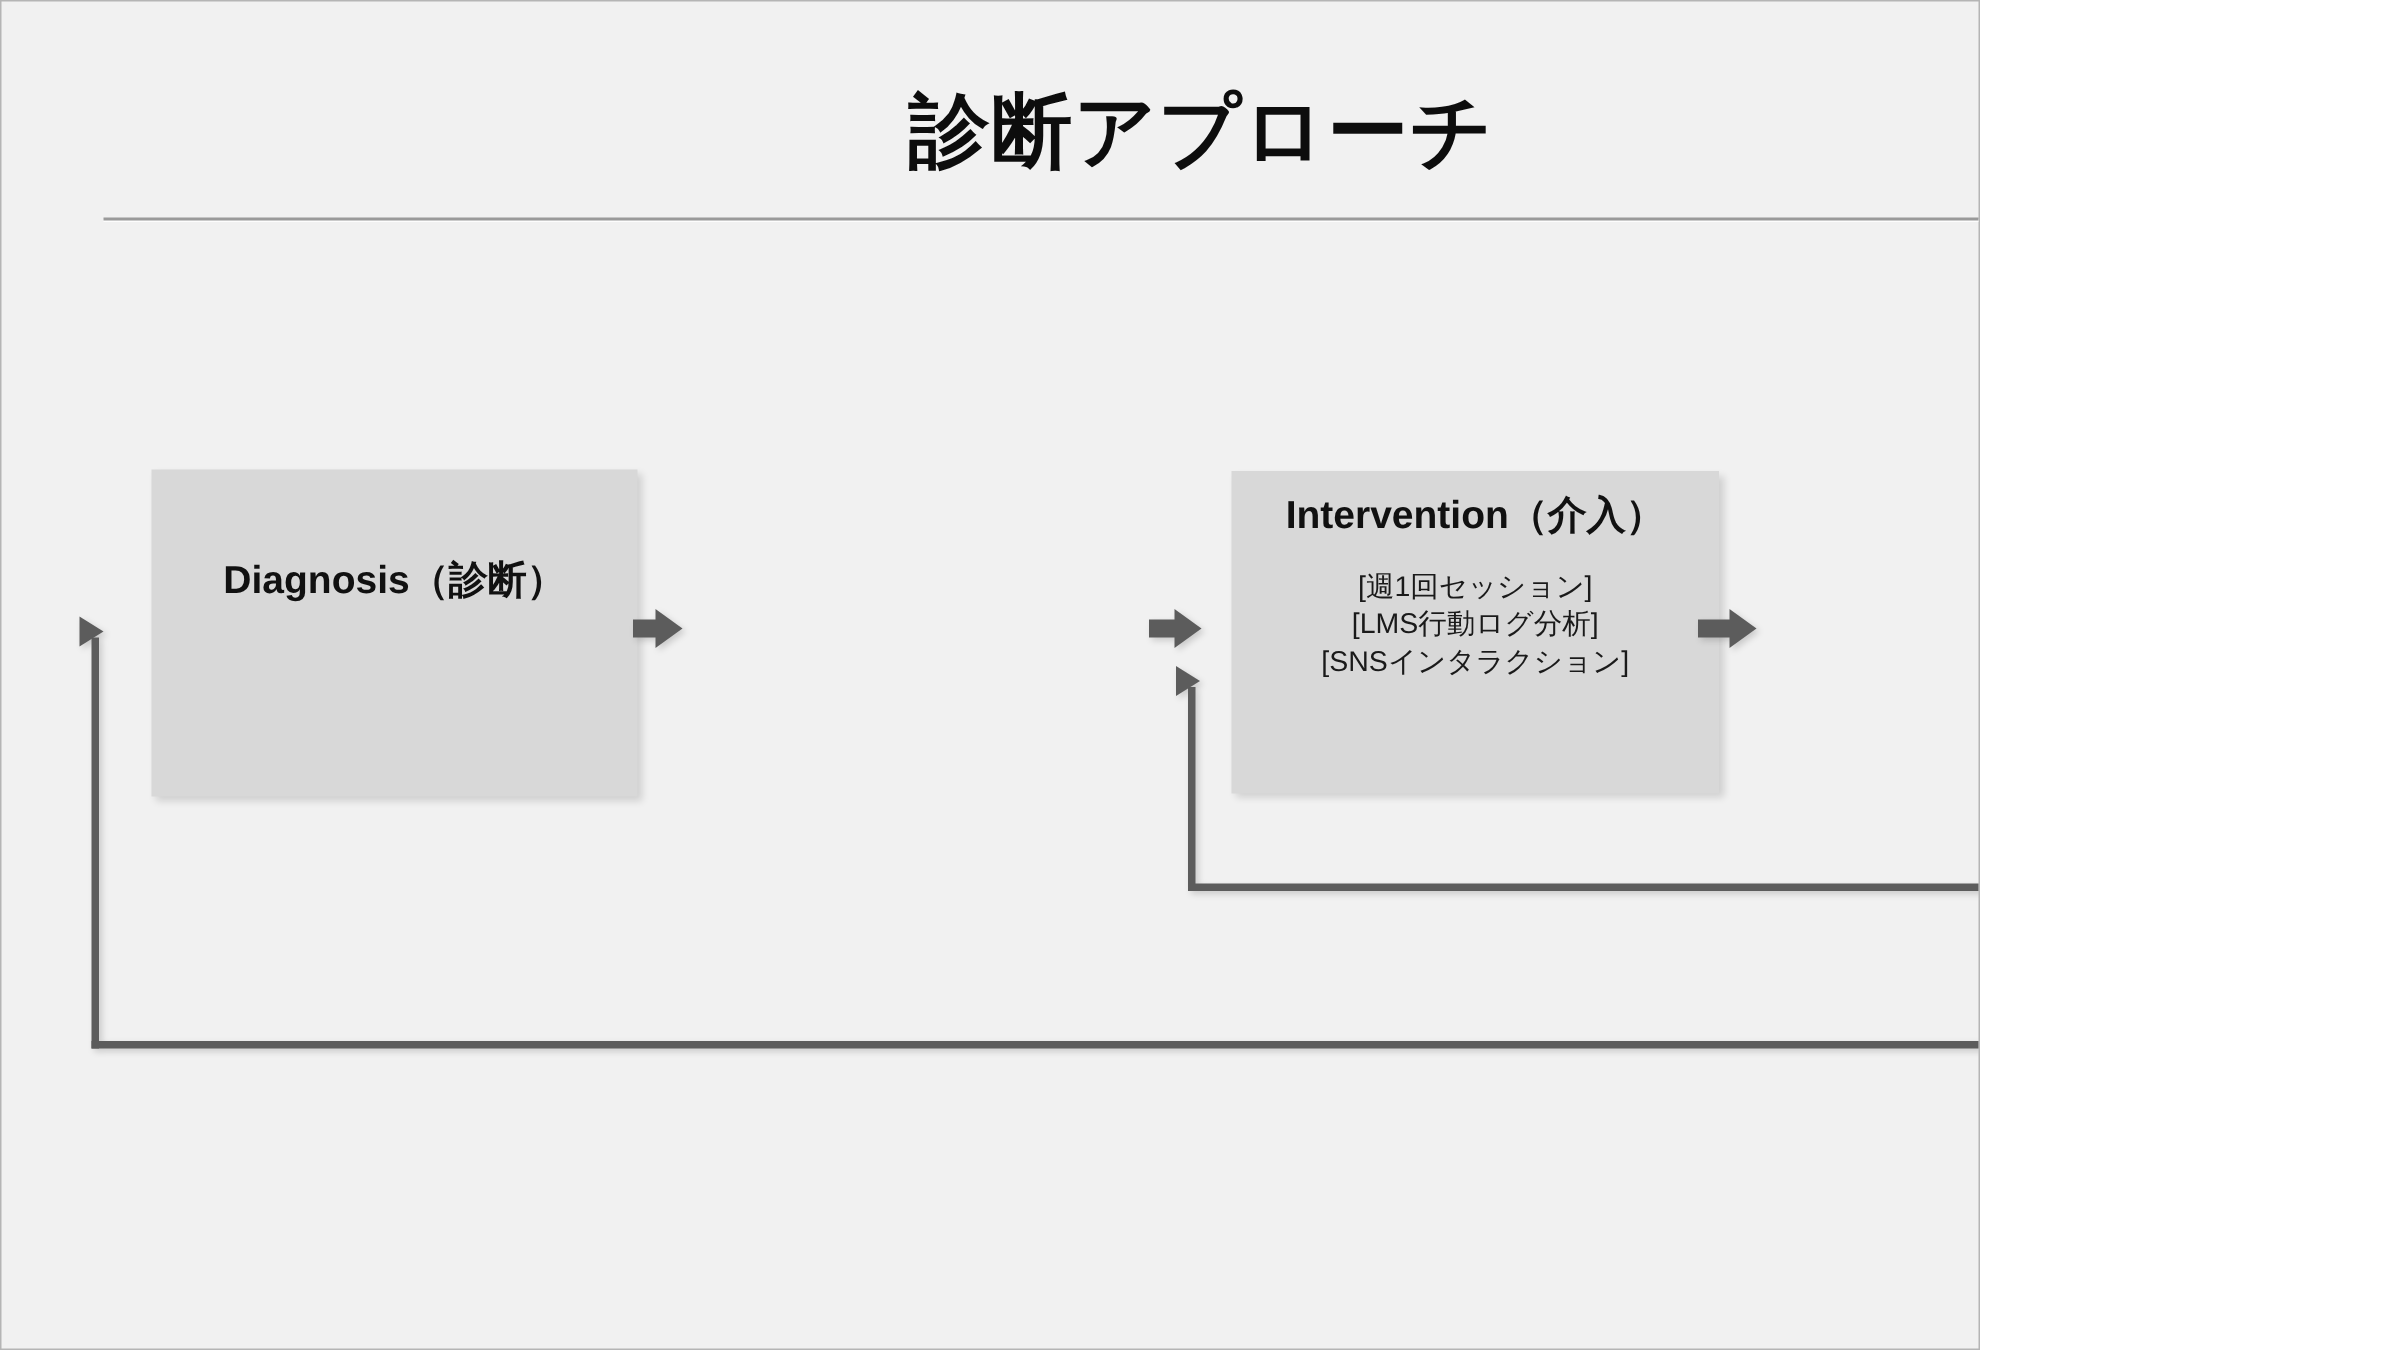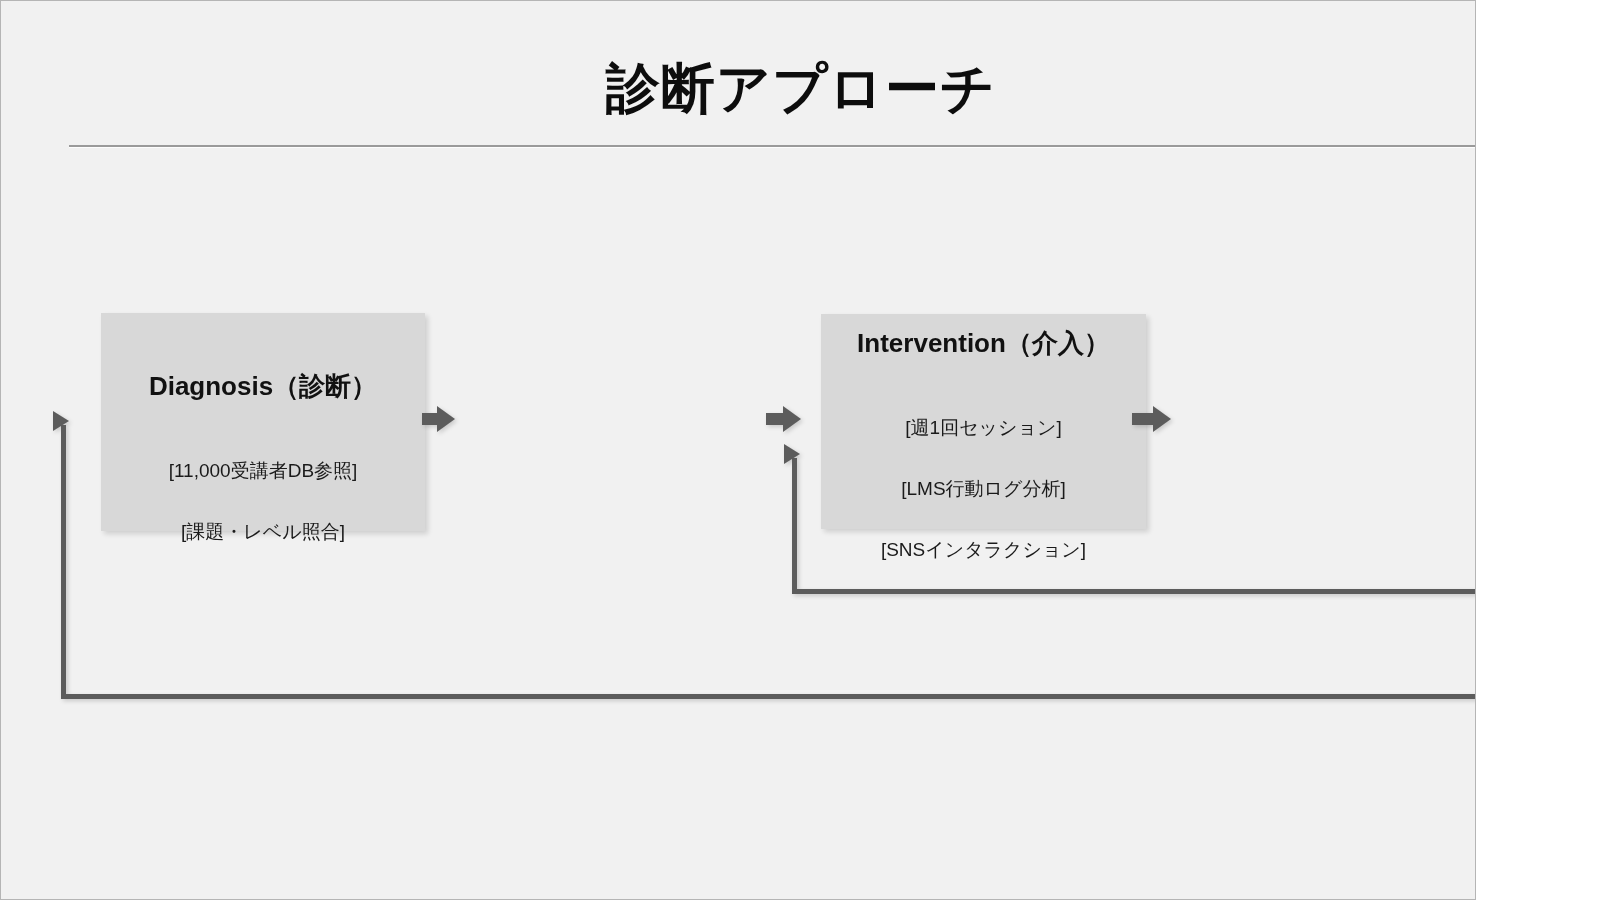--- a/index.html
+++ b/index.html
@@ -3,21 +3,21 @@
 <meta charset="utf-8">
 <title>診断アプローチ</title>
 <style>
   html, body {
     margin: 0;
     padding: 0;
     background: #ffffff;
   }
   #slide {
     position: relative;
-    width: 1476px;
+    width: 1320px;
     height: 900px;
     background: #f1f1f1;
     border: 1px solid #b5b5b5;
     box-sizing: border-box;
     overflow: hidden;
     font-family: "Liberation Sans", "DejaVu Sans", sans-serif;
   }
 
   
   #slide-title {
@@ -68,21 +68,21 @@
     line-height: 1.2;
     white-space: nowrap;
   }
   .pbox .pbox-lines {
     margin-top: 20px;
     font-size: 19px;
     font-weight: normal;
     color: #1a1a1a;
     line-height: 1.32;
   }
-  .pbox .pbox-lines div { white-space: nowrap; margin-top: 36px; }
+  .pbox .pbox-lines div { white-space: nowrap; }
 
   
   #box-0 { left: 100px;  top: 312px; width: 324px; height: 218px; padding-top: 58px; }
   #box-1 { left: 449px;  top: 312px; width: 318px; height: 218px; padding-top: 52px; }
   #box-2 { left: 820px;  top: 313px; width: 325px; height: 215px; padding-top: 14px; }
   #box-3 { left: 1172px; top: 313px; width: 322px; height: 215px; padding-top: 52px; }
 
   
   .conn {
     position: absolute;
@@ -155,24 +155,20 @@
 
 <div id="slide">
 
   <div id="slide-title">診断アプローチ</div>
   <div id="title-rule"></div>
 
   <div id="stage">
 
     <div class="pbox" id="box-0">
       <div class="pbox-title">Diagnosis（診断）</div>
-      <div class="pbox-lines">
-        <div>[11,000受講者DB参照]</div>
-        <div>[課題・レベル照合]</div>
-      </div>
     </div>
 
 
     <div class="pbox" id="box-2">
       <div class="pbox-title">Intervention（介入）</div>
       <div class="pbox-lines">
         <div>[週1回セッション]</div>
         <div>[LMS行動ログ分析]</div>
         <div>[SNSインタラクション]</div>
       </div>

